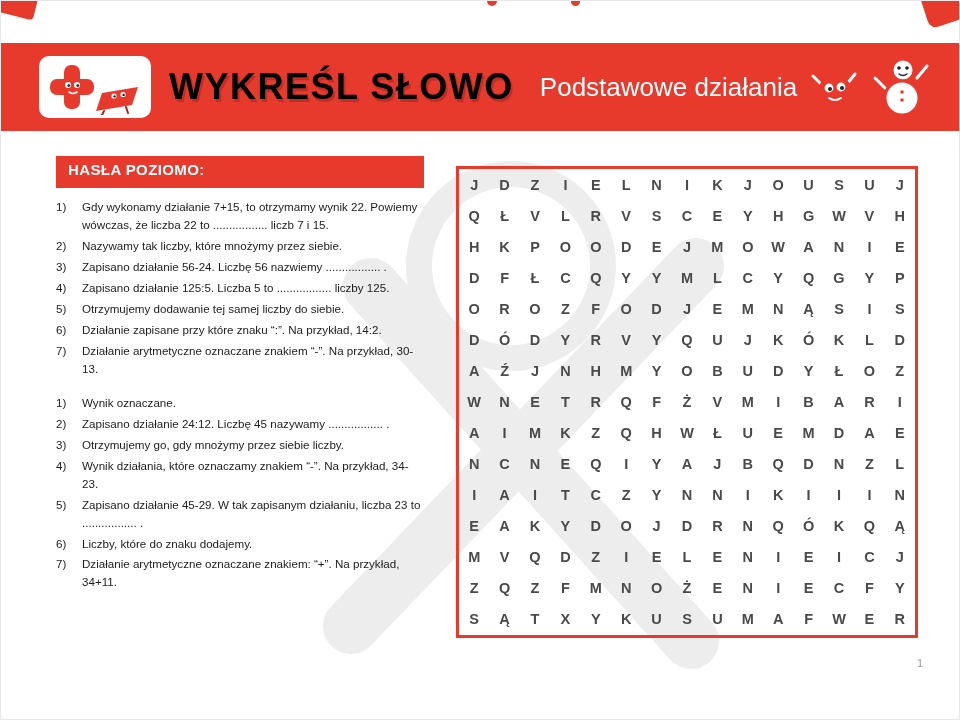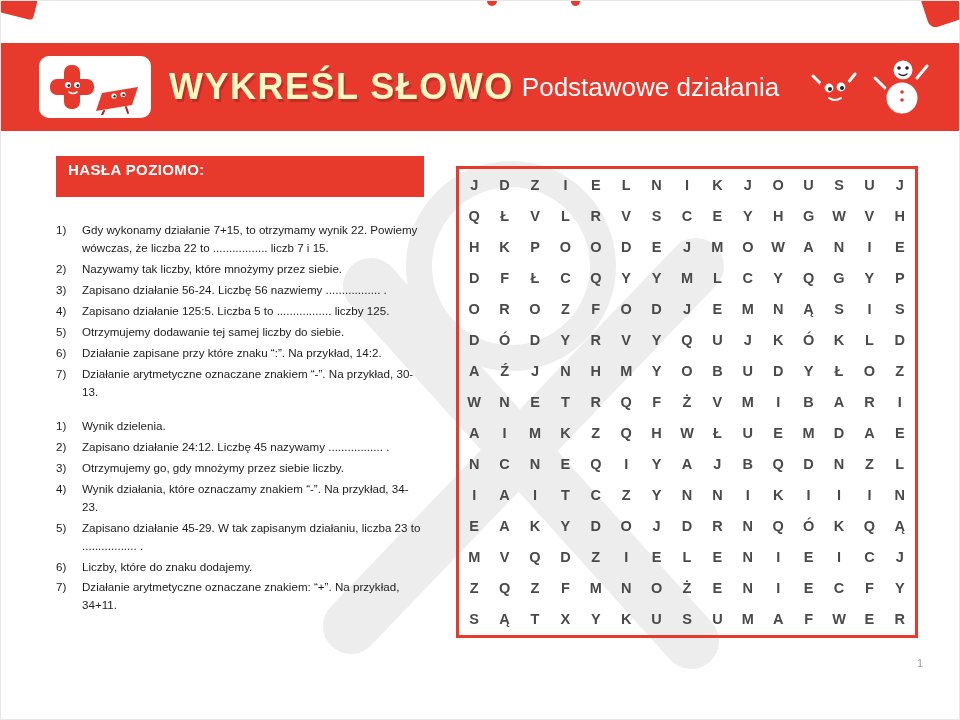--- a/index.html
+++ b/index.html
@@ -11,30 +11,30 @@
   
   .deco{position:absolute;background:var(--accent);z-index:3}
   .deco-tl{left:-12px;top:-16px;width:48px;height:30px;transform:rotate(14deg);border-radius:4px}
   .deco-dot1{left:486px;top:-5px;width:10px;height:10px;border-radius:50%}
   .deco-dot2{left:570px;top:-4px;width:9px;height:9px;border-radius:50%}
   .deco-tr{left:922px;top:-18px;width:46px;height:40px;transform:rotate(-18deg);border-radius:8px}
 
   
   .banner{position:absolute;left:0;top:42px;width:100%;height:88px;background:var(--accent);display:flex;align-items:center;z-index:2}
   .logo-box{width:112px;height:62px;background:#fff;border-radius:10px;margin-left:38px;display:flex;align-items:center;justify-content:center;flex:0 0 auto}
-  .title{margin-left:18px;font-size:36px;font-weight:800;letter-spacing:1.5px;color:#fef9c3;text-shadow:2px 3px 0 rgba(0,0,0,.18);white-space:nowrap}
-  .subtitle{margin-left:8px;font-size:26px;color:#fff;white-space:nowrap}
+  .title{margin-left:18px;font-size:36px;font-weight:800;letter-spacing:1.5px;color:#000000;text-shadow:2px 3px 0 rgba(0,0,0,.18);white-space:nowrap}
+  .subtitle{margin-left:26px;font-size:26px;color:#fff;white-space:nowrap}
   .mascots{margin-left:auto;margin-right:26px;flex:0 0 auto}
 
   
   .watermark{position:absolute;left:295px;top:135px;z-index:0;pointer-events:none}
 
   
   .left-col{position:absolute;left:55px;top:155px;width:368px;z-index:1}
-  .section-banner{background:var(--accent);color:#fff;font-weight:700;font-size:15px;letter-spacing:.4px;padding:5px 12px 19px;margin-bottom:24px}
+  .section-banner{background:var(--accent);color:#fff;font-weight:700;font-size:15px;letter-spacing:.4px;padding:5px 12px 10px;margin-bottom:10px}
   .clues{margin-bottom:16px}
   .clue{display:flex;font-size:11.6px;line-height:1.55;color:#1c1c1c;margin-bottom:3px}
   .clue-num{flex:0 0 26px}
   .clue-text{flex:1}
 
   
   .grid-box{position:absolute;left:455px;top:165px;width:462px;height:472px;border:3px solid var(--accent);display:grid;grid-template-columns:repeat(15,1fr);grid-template-rows:repeat(15,1fr);z-index:1}
   .cell{display:flex;align-items:center;justify-content:center;font-size:14.5px;font-weight:600;color:#4a4a4a}
 
   .page-num{position:absolute;right:36px;bottom:50px;font-size:11px;color:#9b9b9b;z-index:1}
@@ -133,21 +133,21 @@
           <span class="clue-text">Działanie zapisane przy które znaku “:”. Na przykład, 14:2.</span>
         </div>
         <div class="clue">
           <span class="clue-num">7)</span>
           <span class="clue-text">Działanie arytmetyczne oznaczane znakiem “-”. Na przykład, 30-13.</span>
         </div>
       </div>
     <div class="clues">
         <div class="clue">
           <span class="clue-num">1)</span>
-          <span class="clue-text">Wynik dzielenia.</span>
+          <span class="clue-text">Wynik oznaczane.</span>
         </div>
         <div class="clue">
           <span class="clue-num">2)</span>
           <span class="clue-text">Zapisano działanie 24:12. Liczbę 45 nazywamy ................. .</span>
         </div>
         <div class="clue">
           <span class="clue-num">3)</span>
           <span class="clue-text">Otrzymujemy go, gdy mnożymy przez siebie liczby.</span>
         </div>
         <div class="clue">

